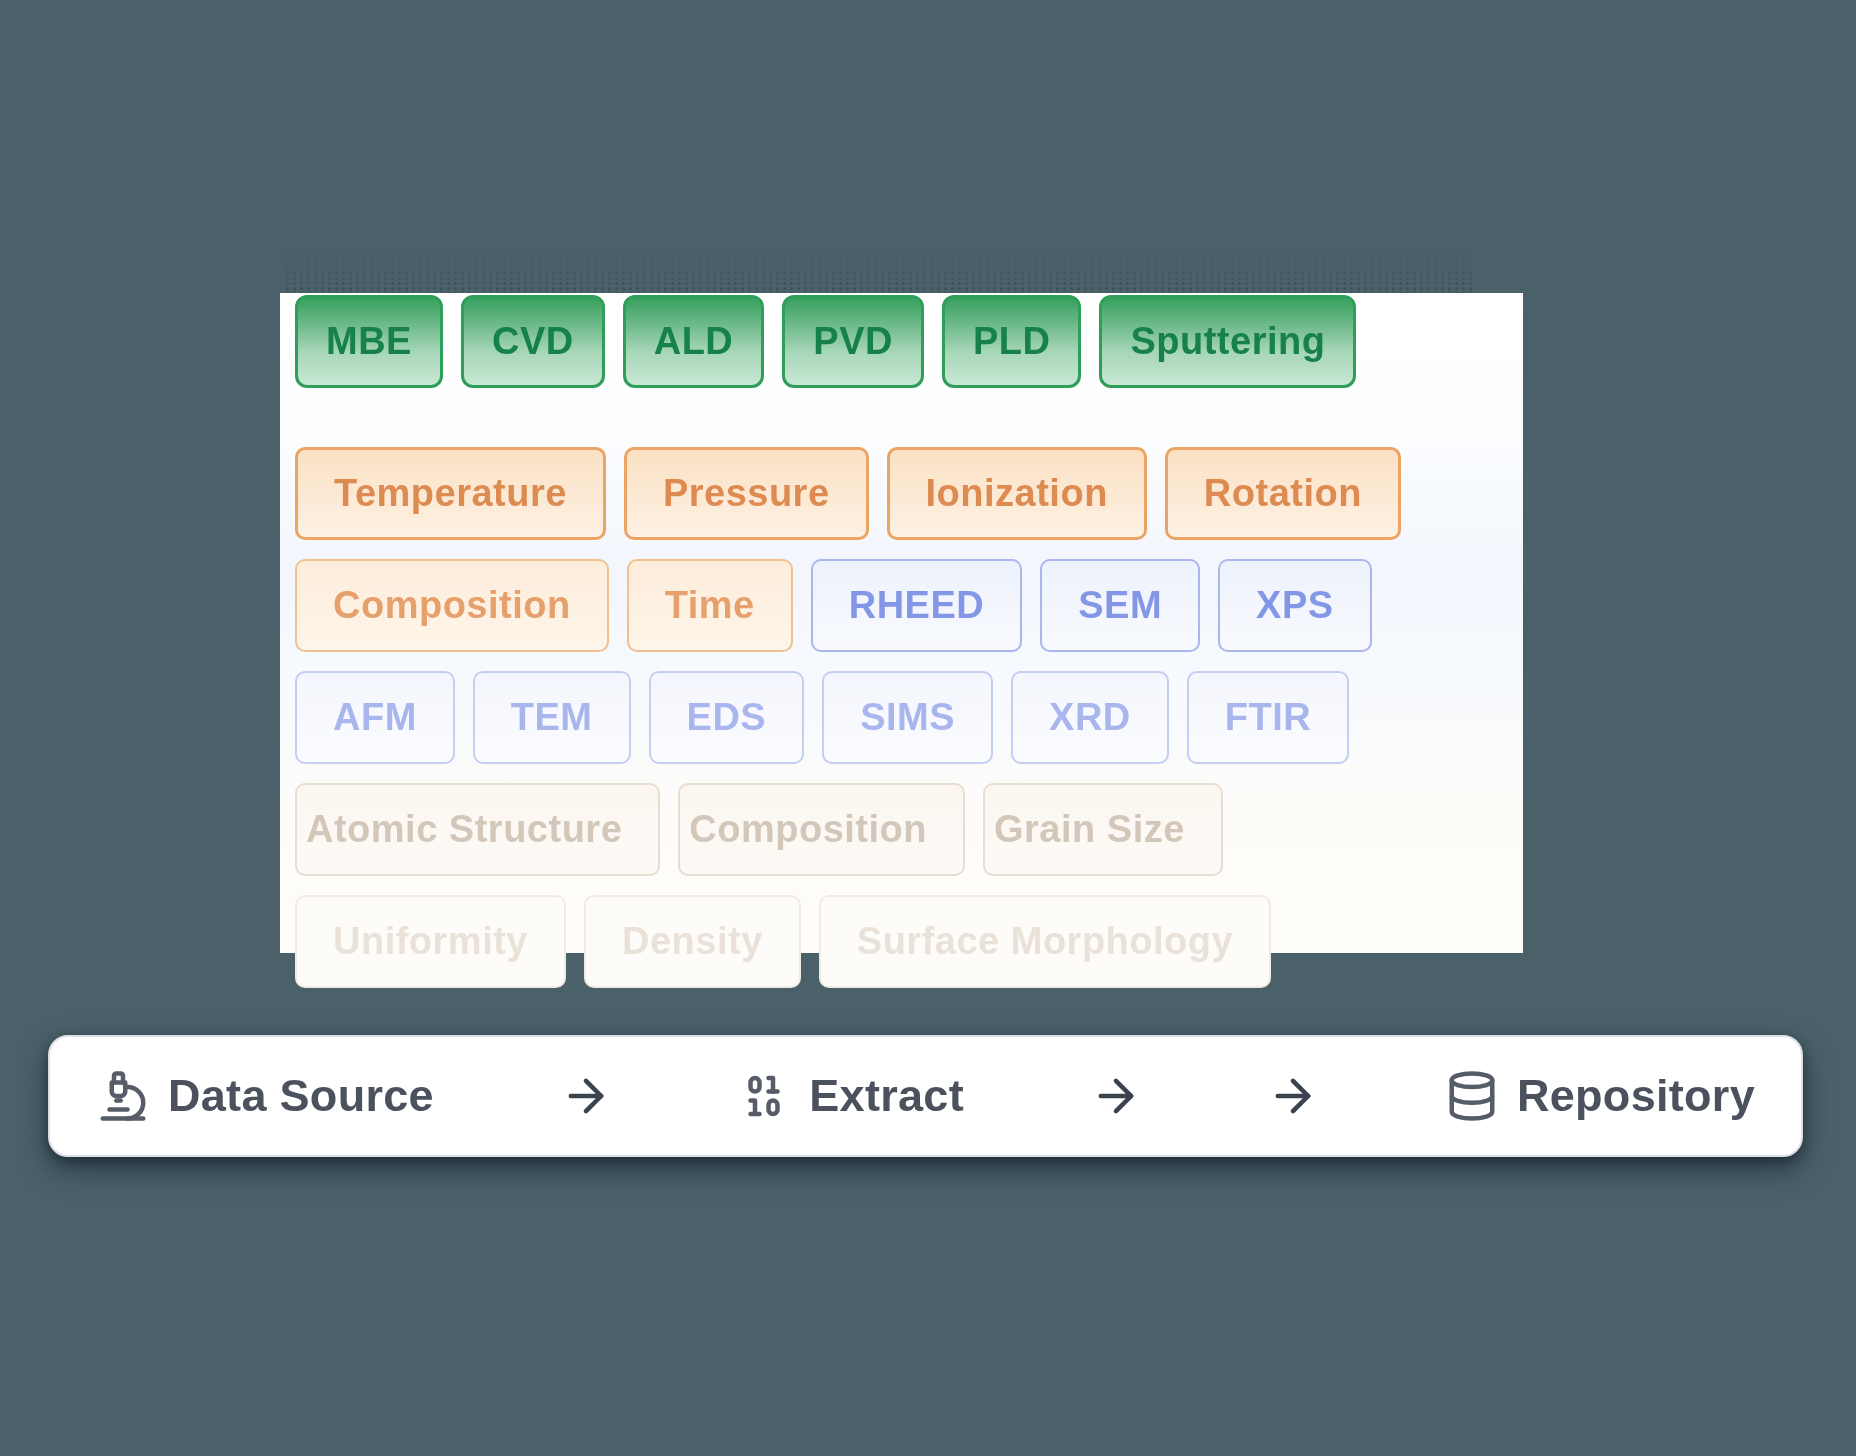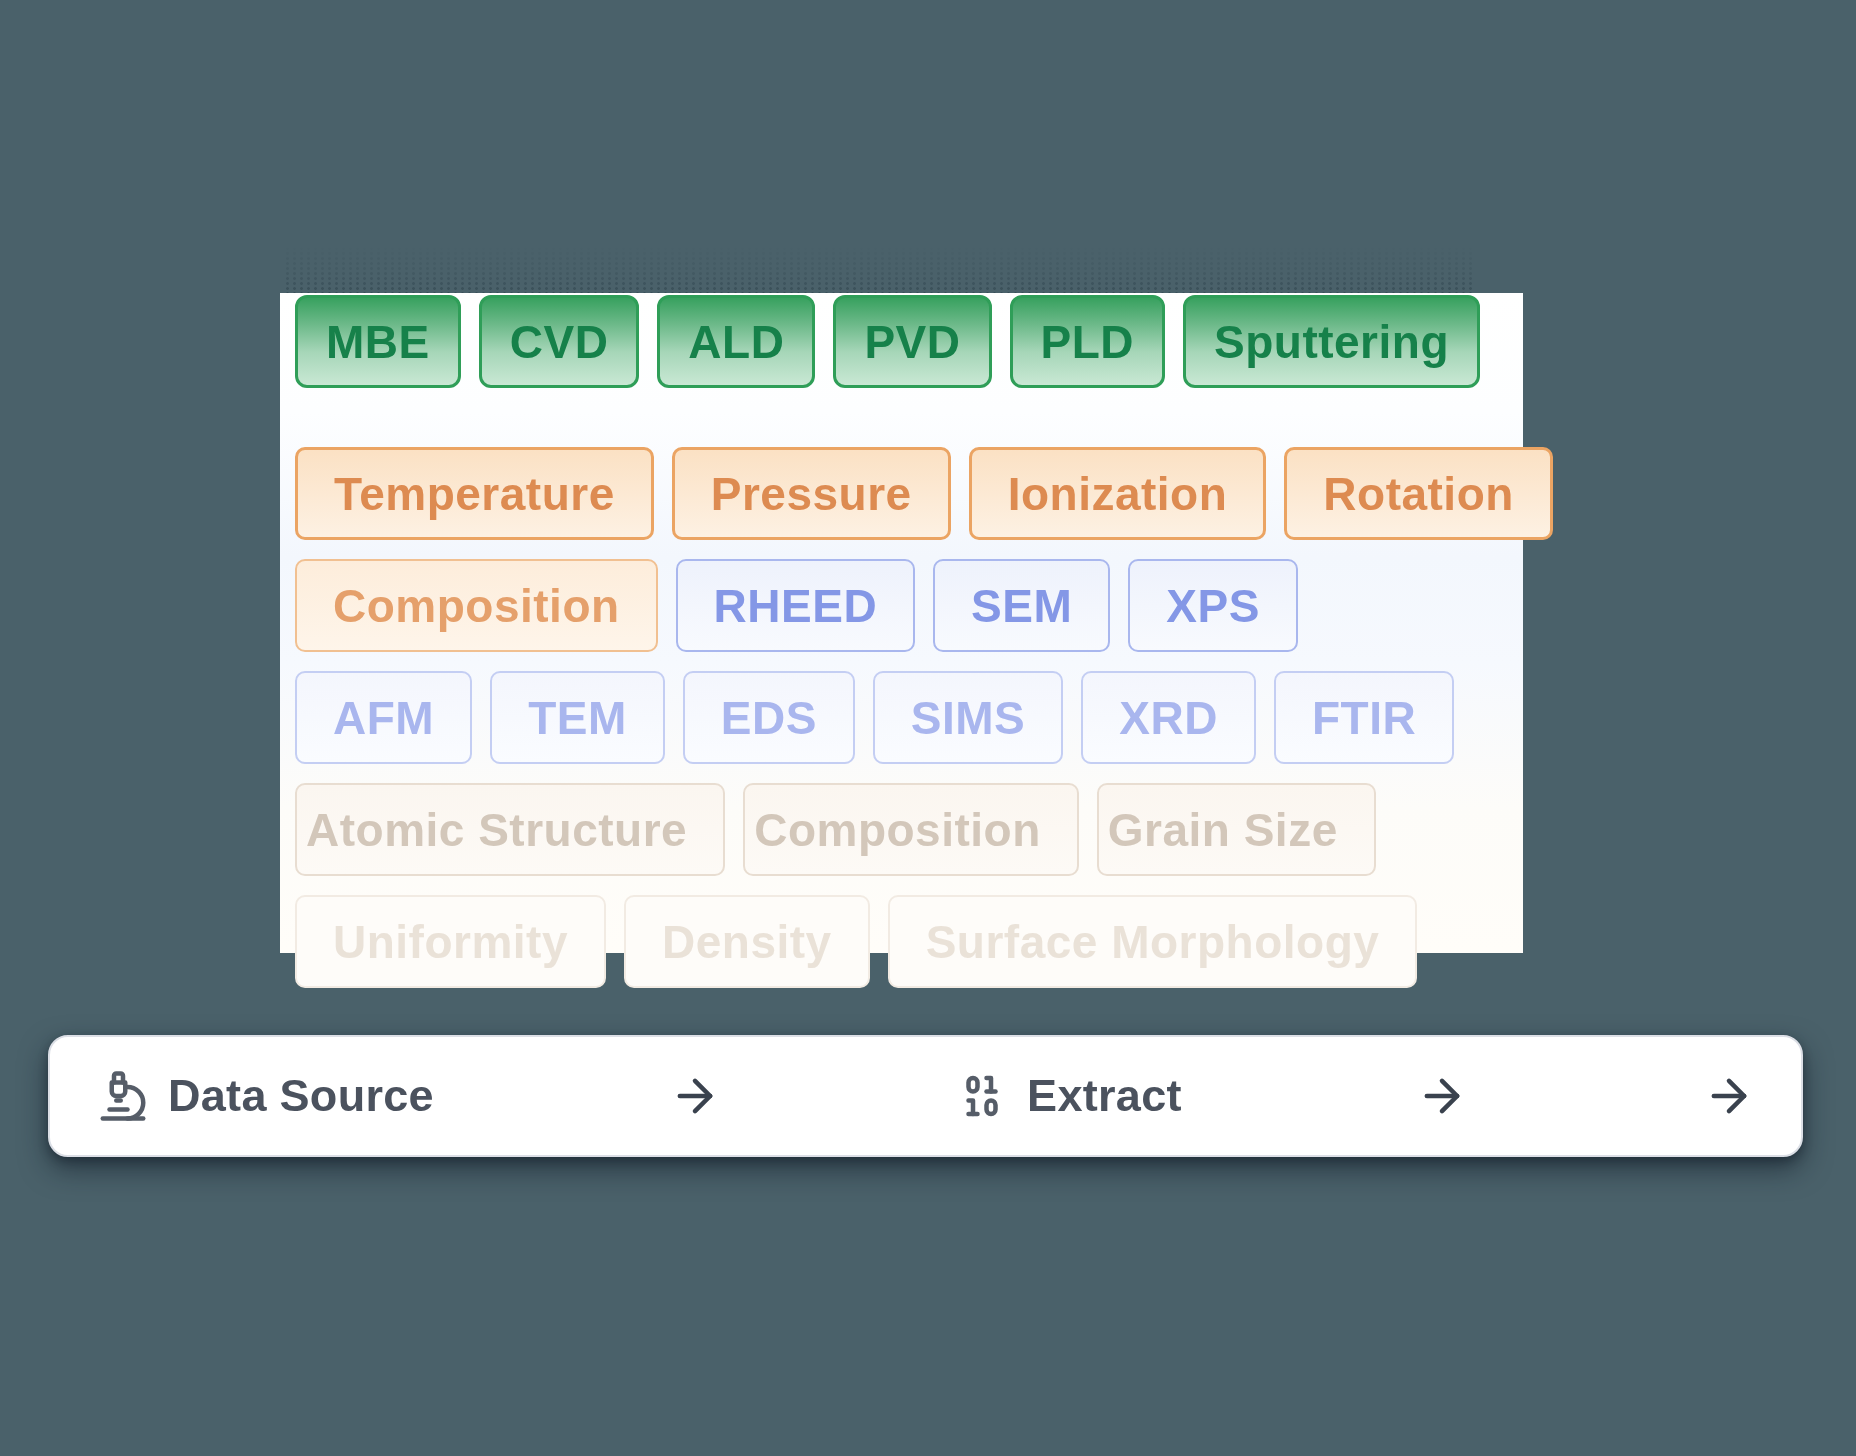--- a/index.html
+++ b/index.html
@@ -17,21 +17,21 @@
     box-sizing:border-box;
     padding:2px 15px 0 15px;
     display:flex;flex-direction:column;gap:19px;
     background:linear-gradient(180deg,#ffffff 0%,#fdfeff 18%,#f3f7fd 40%,#f6f9fe 56%,#fdfcf9 78%,#fffdf9 100%);
   }
   .board-row{display:flex;gap:18px;align-items:stretch;}
   .chip{
     height:93px;box-sizing:border-box;
     display:inline-flex;align-items:center;justify-content:center;
     padding:0 36px;
-    font-size:46px;font-weight:bold;letter-spacing:.5px;
+    font-size:38px;font-weight:bold;letter-spacing:.5px;
     border:3px solid;border-radius:10px;
     white-space:nowrap;
   }
   .chip--green{
     padding:0 28px;border-radius:12px;
     border-color:#2f9e58;color:#16814a;
     background:linear-gradient(180deg,#38a15f 0%,#6cb989 30%,#a6d6b8 62%,#c9e8d4 100%);
   }
   .chip--orange{
     border-color:#eba463;color:#dd8b51;
@@ -104,20 +104,21 @@
 
   <div class="board-row">
     <div class="chip chip--orange">Temperature</div>
     <div class="chip chip--orange">Pressure</div>
     <div class="chip chip--orange">Ionization</div>
     <div class="chip chip--orange">Rotation</div>
   </div>
 
   <div class="board-row">
     <div class="chip chip--orange-soft">Composition</div>
+    <div class="chip chip--orange-soft">Time</div>
     <div class="chip chip--blue">RHEED</div>
     <div class="chip chip--blue">SEM</div>
     <div class="chip chip--blue">XPS</div>
   </div>
 
   <div class="board-row">
     <div class="chip chip--blue-soft">AFM</div>
     <div class="chip chip--blue-soft">TEM</div>
     <div class="chip chip--blue-soft">EDS</div>
     <div class="chip chip--blue-soft">SIMS</div>
@@ -180,14 +181,22 @@
   </div>
 
 
   <div class="connector">
     <svg viewBox="0 0 24 24">
         <path d="M5 12h14"></path>
         <path d="m12 5 7 7-7 7"></path>
       </svg>
   </div>
 
+  <div class="step">
+    <svg viewBox="0 0 24 24">
+      <ellipse cx="12" cy="5" rx="9" ry="3"></ellipse>
+      <path d="M3 5V19A9 3 0 0 0 21 19V5"></path>
+      <path d="M3 12A9 3 0 0 0 21 12"></path>
+    </svg>
+    <span class="step-label">Repository</span>
+  </div>
 
 </div>
 
 </body></html>

